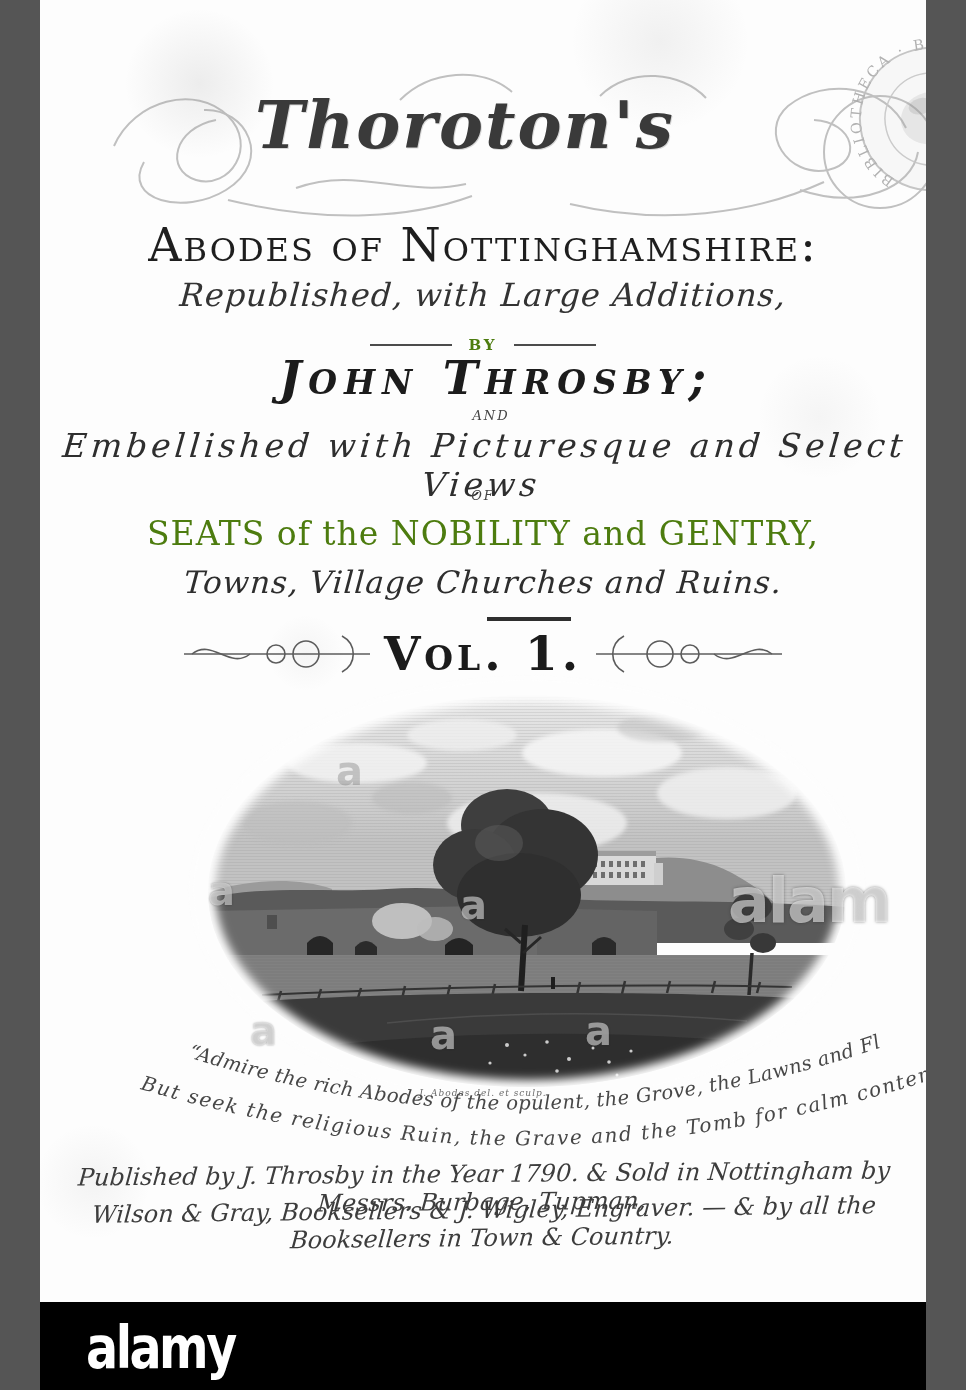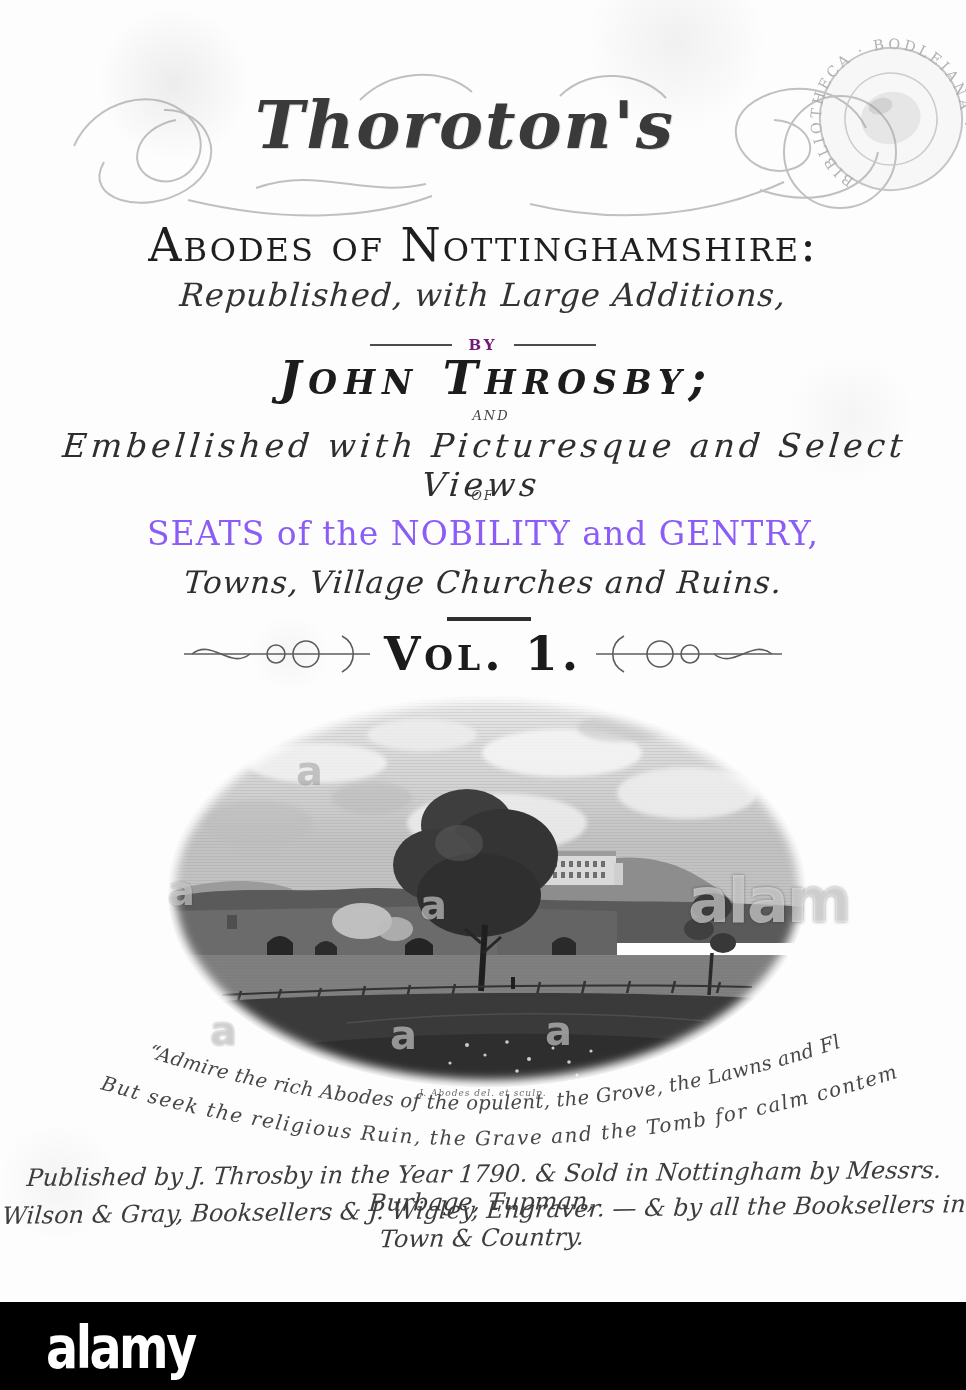--- a/index.html
+++ b/index.html
@@ -1,18 +1,18 @@
 <!DOCTYPE html>
 <html><head>
 <meta charset="utf-8">
 <style>
   html,body{margin:0;padding:0;background:#555;}
   .page{
     position:relative;
-    width:966px;height:1390px;
+    width:886px;height:1390px;
     margin:0 auto;
     background:#fdfdfd;
     overflow:hidden;
     font-family:"DejaVu Serif", serif;
     color:#222;
   }
   
   .page::before{
     content:"";position:absolute;inset:0;pointer-events:none;
     background:
@@ -34,26 +34,26 @@
     text-shadow:1px 1px 0 rgba(0,0,0,.15);
   }
   
   .stamp{left:806px;top:34px;transform:rotate(-14deg);opacity:.9;}
 
   
   .history{top:218px;font-size:46px;font-variant:small-caps;letter-spacing:2px;color:#1e1e1e;}
   .republished{top:276px;font-size:32px;font-style:italic;color:#333;letter-spacing:1px;transform:skewX(-4deg);}
   .by-row{top:336px;left:0;right:0;display:flex;justify-content:center;align-items:center;gap:16px;}
   .by-rule{width:82px;height:2px;background:#4c4c4c;}
-  .by-label{font-size:15px;letter-spacing:3px;color:#701a75;font-weight:bold;}
+  .by-label{font-size:15px;letter-spacing:3px;color:#4d7c0f;font-weight:bold;}
   .author{top:350px;font-size:47px;font-weight:bold;font-style:italic;font-variant:small-caps;letter-spacing:7px;color:#1c1c1c;margin-left:26px;}
   .and-label{top:408px;font-size:13px;font-style:italic;letter-spacing:2px;color:#444;transform:translateX(8px);}
   .embellished{top:426px;font-size:33px;font-style:italic;color:#2e2e2e;letter-spacing:4px;transform:skewX(-5deg);}
   .of-label{top:488px;font-size:13px;font-style:italic;letter-spacing:2px;color:#444;}
-  .seats{top:514px;font-size:33px;letter-spacing:1px;color:#8b5cf6;}
+  .seats{top:514px;font-size:33px;letter-spacing:1px;color:#4d7c0f;}
   .towns{top:564px;font-size:31px;font-style:italic;color:#2e2e2e;letter-spacing:1px;transform:skewX(-4deg);}
   .vol-rule{left:447px;top:617px;width:84px;height:4px;background:#2f2f2f;}
   .vol-row{top:626px;left:0;right:0;display:flex;justify-content:center;align-items:center;gap:10px;}
   .vol-text{font-size:47px;font-weight:bold;font-variant:small-caps;letter-spacing:4px;color:#1b1b1b;}
 
   
   .engraving{left:147px;top:673px;}
   .credit{top:1088px;font-size:9px;font-style:italic;color:#6b6b6b;letter-spacing:1px;}
   .captions{left:0;top:1025px;}
   .captions text{font-style:italic;fill:#474747;}

